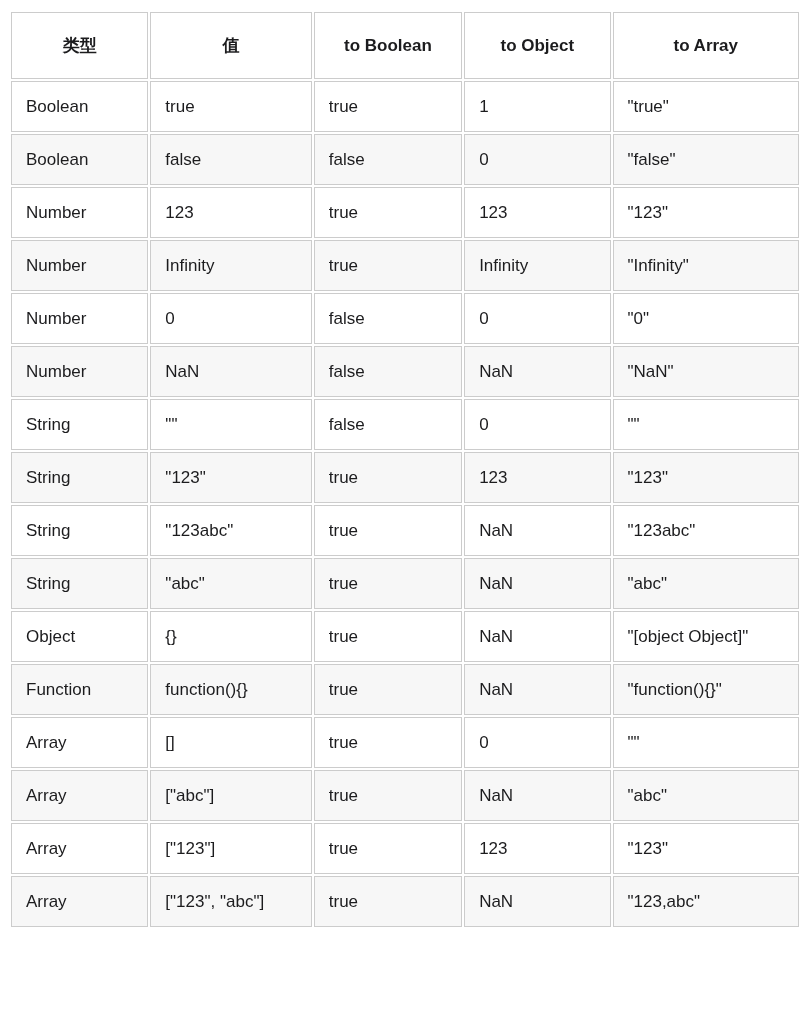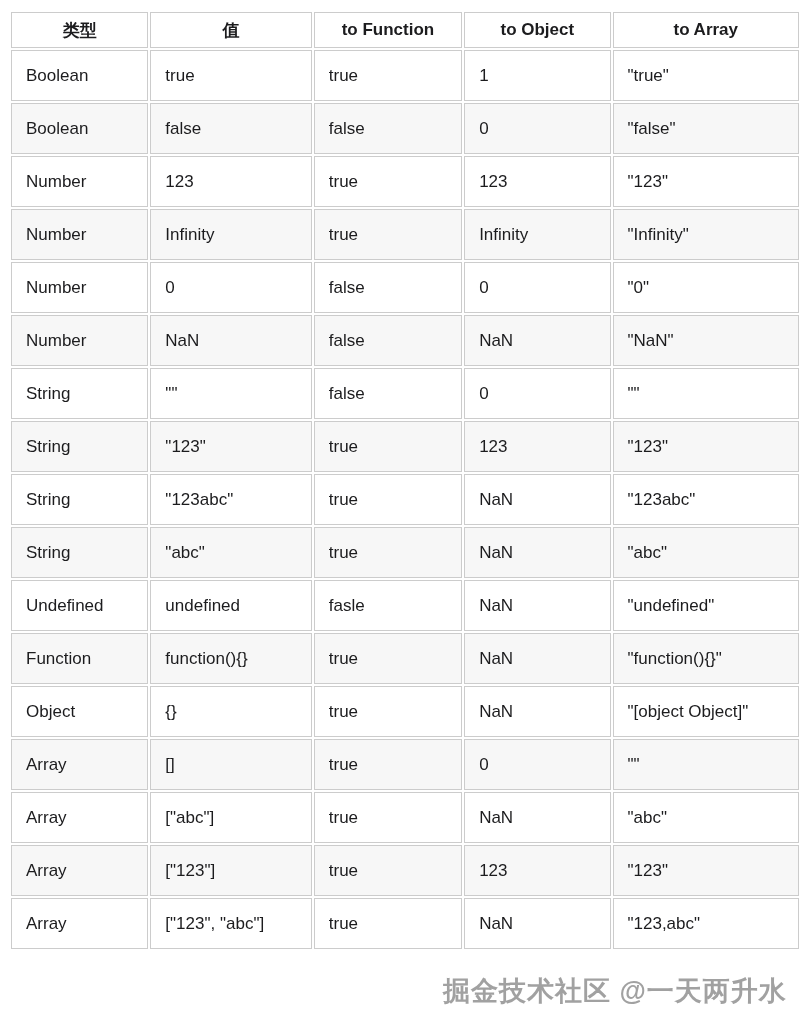--- a/index.html
+++ b/index.html
@@ -32,21 +32,21 @@
   table.conv-table th, table.conv-table td {
     border: 1px solid #cccccc;
     box-sizing: border-box;
     color: #1c1c1e;
     font-size: 17px;
     vertical-align: middle;
     white-space: nowrap;
     overflow: hidden;
   }
   table.conv-table th {
-    height: 36px;
+    height: 67px;
     font-weight: bold;
     text-align: center;
     background: #ffffff;
   }
   table.conv-table td {
     height: 51px;
     text-align: left;
     padding-left: 14px;
     background: #ffffff;
   }
@@ -76,21 +76,21 @@
       <col class="c1">
         <col class="c2">
         <col class="c3">
         <col class="c4">
         <col class="c5">
     </colgroup>
     <thead>
       <tr>
         <th>类型</th>
         <th>值</th>
-        <th>to Function</th>
+        <th>to Boolean</th>
         <th>to Object</th>
         <th>to Array</th>
       </tr>
     </thead>
     <tbody>
         <tr>
           <td>Boolean</td>
           <td>true</td>
           <td>true</td>
           <td>1</td>
@@ -153,41 +153,34 @@
           <td>"123abc"</td>
         </tr>
         <tr>
           <td>String</td>
           <td>"abc"</td>
           <td>true</td>
           <td>NaN</td>
           <td>"abc"</td>
         </tr>
         <tr>
-          <td>Undefined</td>
-          <td>undefined</td>
-          <td>fasle</td>
-          <td>NaN</td>
-          <td>"undefined"</td>
+          <td>Object</td>
+          <td>{}</td>
+          <td>true</td>
+          <td>NaN</td>
+          <td>"[object Object]"</td>
         </tr>
         <tr>
           <td>Function</td>
           <td>function(){}</td>
           <td>true</td>
           <td>NaN</td>
           <td>"function(){}"</td>
         </tr>
         <tr>
-          <td>Object</td>
-          <td>{}</td>
-          <td>true</td>
-          <td>NaN</td>
-          <td>"[object Object]"</td>
-        </tr>
-        <tr>
           <td>Array</td>
           <td>[]</td>
           <td>true</td>
           <td>0</td>
           <td>""</td>
         </tr>
         <tr>
           <td>Array</td>
           <td>["abc"]</td>
           <td>true</td>
@@ -204,15 +197,14 @@
         <tr>
           <td>Array</td>
           <td>["123", "abc"]</td>
           <td>true</td>
           <td>NaN</td>
           <td>"123,abc"</td>
         </tr>
       </tbody>
   </table>
 
-  <div class="watermark">掘金技术社区 @一天两升水</div>
 
 </div>
 
 </body></html>

